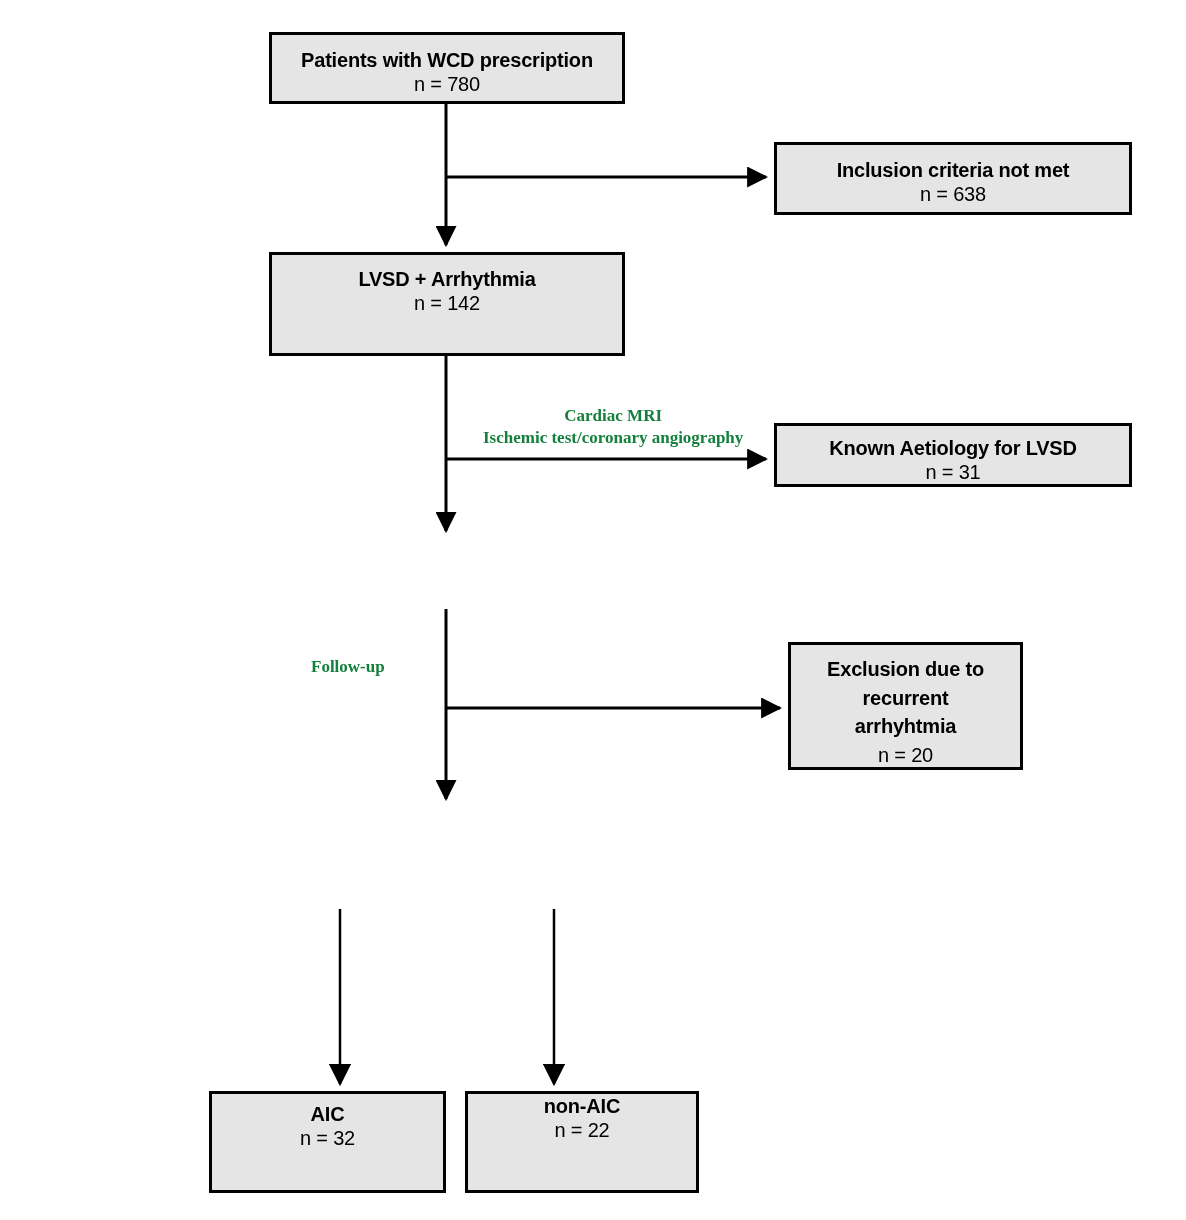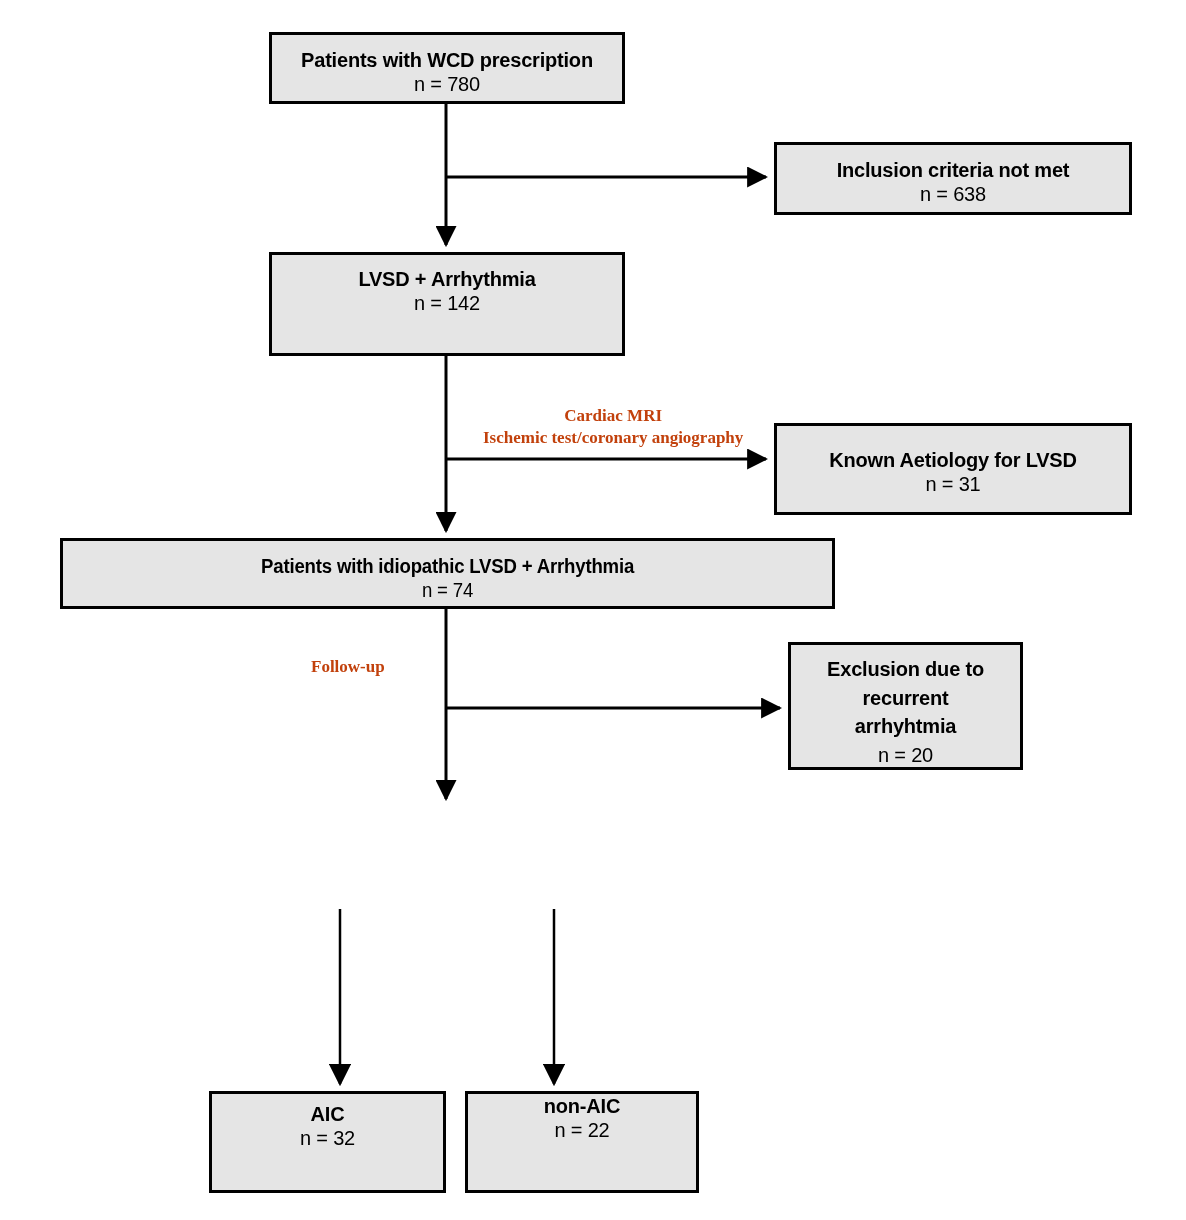--- a/index.html
+++ b/index.html
@@ -55,32 +55,32 @@
   .node.condensed .title,
   .node.condensed .count {
     transform: scaleX(0.93);
     transform-origin: center;
   }
   .edge-label {
     position: absolute;
     font-family: "Liberation Serif", serif;
     font-weight: bold;
     font-size: 17px;
-    color: #c2410c;
+    color: #15803d;
     text-align: center;
     line-height: 1.28;
     white-space: nowrap;
     z-index: 3;
   }
 
   
   #node-wcd        { left: 269px; top: 32px;   width: 356px; height: 72px;  padding-top: 13px; }
   #node-inclusion  { left: 774px; top: 142px;  width: 358px; height: 73px;  padding-top: 13px; }
   #node-newdx      { left: 269px; top: 252px;  width: 356px; height: 104px; padding-top: 12px; }
-  #node-known      { left: 774px; top: 423px;  width: 358px; height: 92px;  padding-top: 22px; }
+  #node-known      { left: 774px; top: 423px;  width: 358px; height: 64px;  padding-top: 10px; }
   #node-idiopathic { left: 60px;  top: 538px;  width: 775px; height: 71px;  padding-top: 13px; }
   #node-exclusion  { left: 788px; top: 642px;  width: 235px; height: 128px; padding-top: 12px; justify-content: space-between; }
   #node-idio2      { left: 331px; top: 806px;  width: 233px; height: 103px; padding-top: 11px; }
   #node-aic        { left: 209px; top: 1091px; width: 237px; height: 102px; padding-top: 8px; }
   #node-nonaic     { left: 465px; top: 1091px; width: 234px; height: 102px; }
 
   #label-cmr      { left: 483px; top: 405px; }
   #label-followup { left: 311px; top: 656px; }
 </style>
 </head>
@@ -128,24 +128,20 @@
   <div class="node" id="node-newdx">
     <span class="title">LVSD + Arrhythmia</span>
     <span class="count">n = 142</span>
   </div>
 
   <div class="node" id="node-known">
     <span class="title">Known Aetiology for LVSD</span>
     <span class="count">n = 31</span>
   </div>
 
-  <div class="node condensed" id="node-idiopathic">
-    <span class="title">Patients with idiopathic LVSD + Arrhythmia</span>
-    <span class="count">n = 74</span>
-  </div>
 
   <div class="node" id="node-exclusion">
     <span class="title">Exclusion due to</span>
     <span class="title">recurrent</span>
     <span class="title">arrhyhtmia</span>
     <span class="count">n = 20</span>
   </div>
 
 
   <div class="node" id="node-aic">

